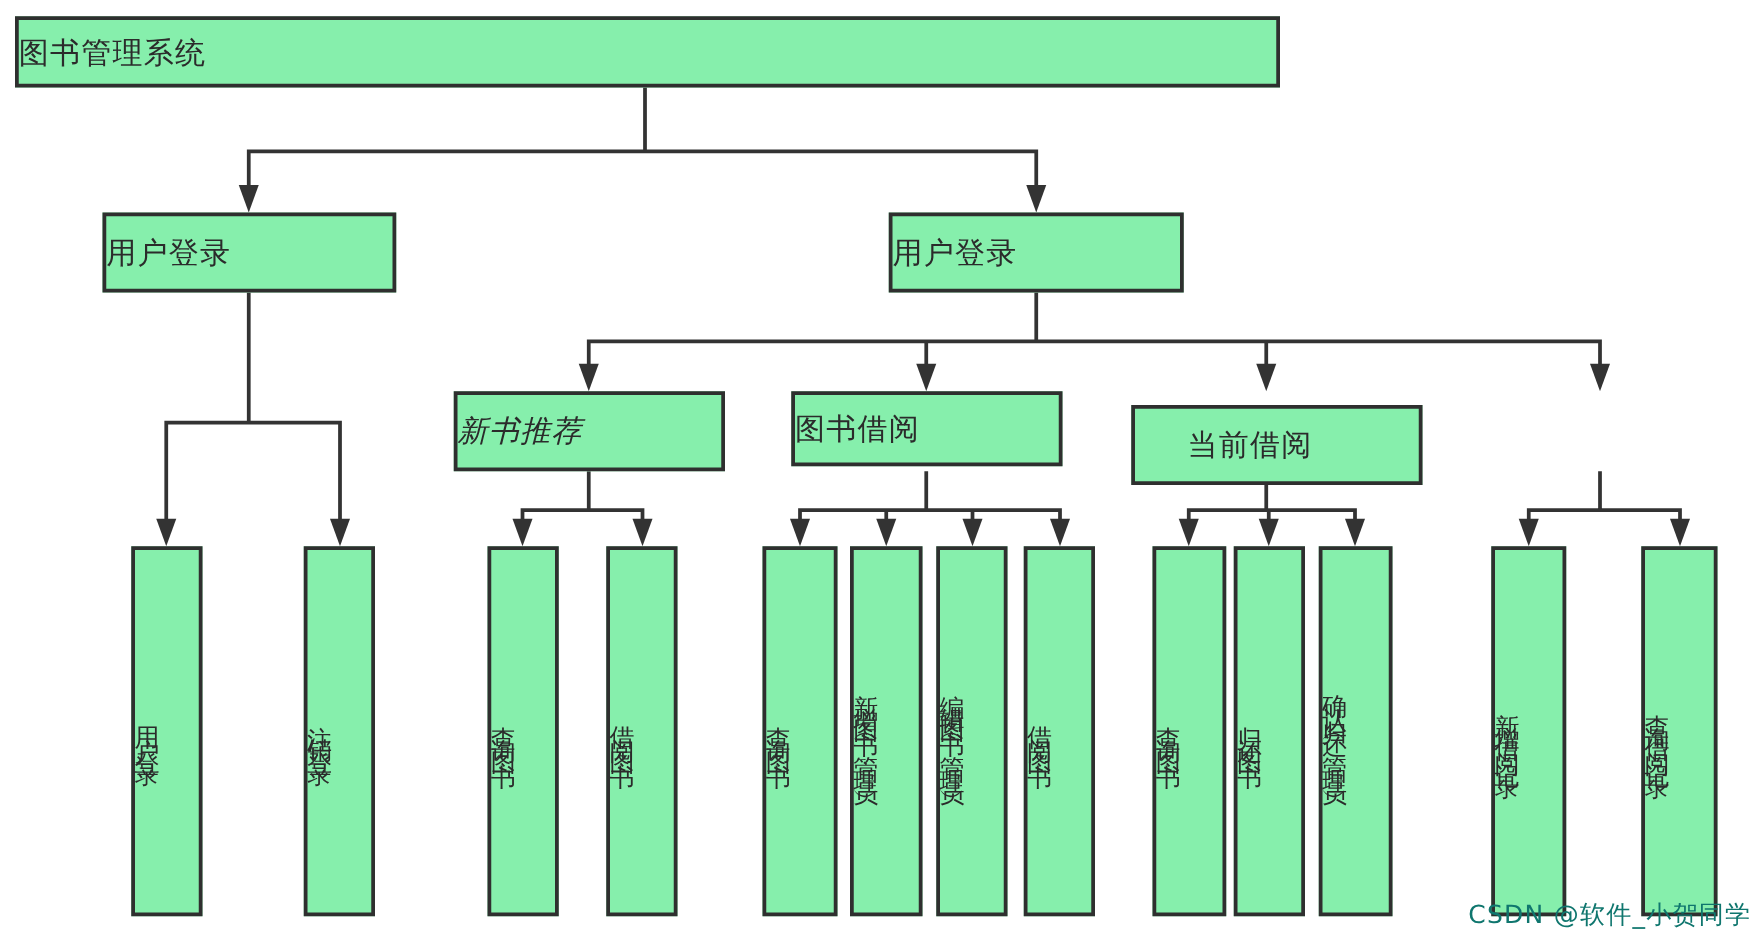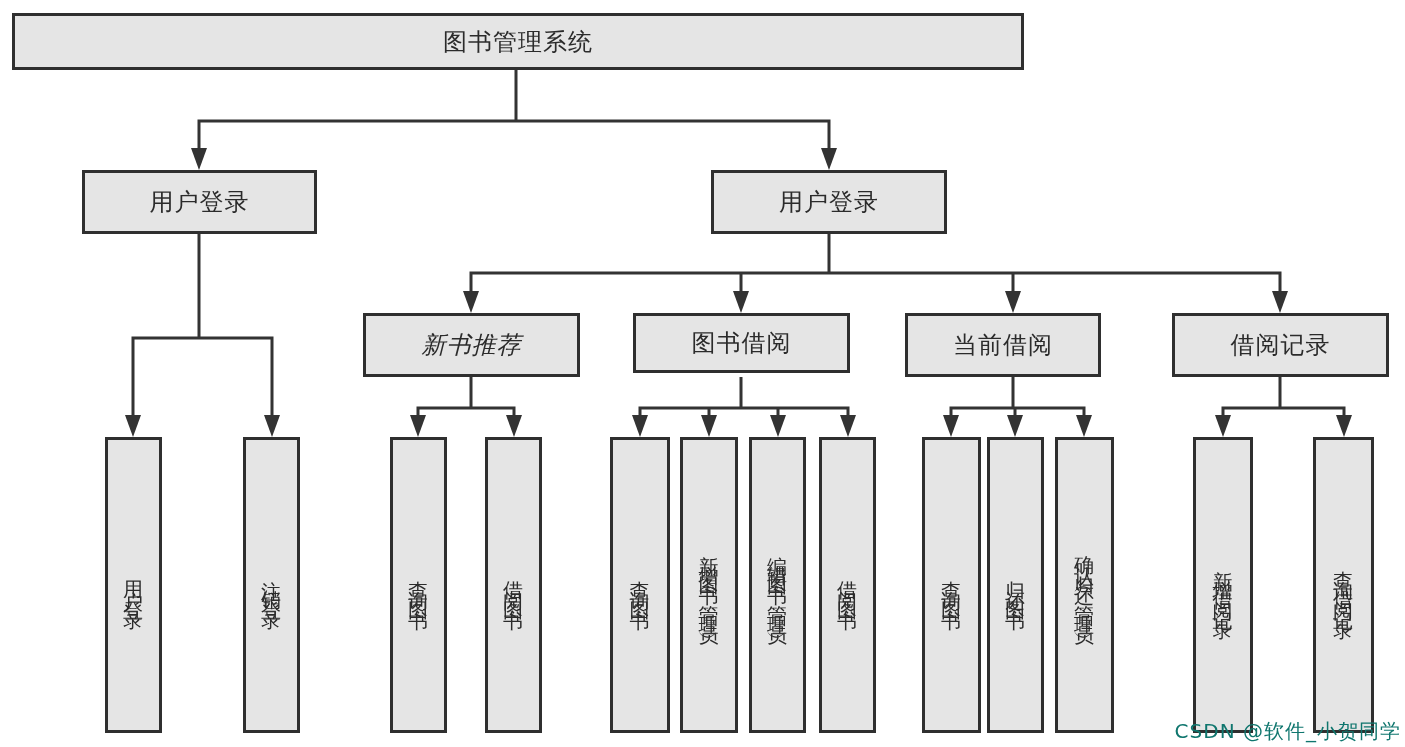--- a/index.html
+++ b/index.html
@@ -16,45 +16,45 @@
     left: 0; top: 0;
     width: 1405px; height: 747px;
     pointer-events: none;
   }
   .wires path { stroke: #333333; stroke-width: 3; fill: none; }
   .wires polygon { fill: #333333; stroke: none; }
   .node {
     position: absolute;
     box-sizing: border-box;
     border: 3px solid #2f2f2f;
-    background: #e5e5e5;
+    background: #86efac;
     display: flex;
     align-items: center;
-    justify-content: center;
+    justify-content: flex-start;
     color: #2b2b2b;
   }
   .node.h span {
     font-size: 24px;
     letter-spacing: 1px;
     white-space: nowrap;
   }
   .node.v span {
     writing-mode: vertical-rl;
     text-orientation: mixed;
     font-size: 20px;
     letter-spacing: 10px;
     line-height: 1;
   }
   
   .n-root           { left: 12px;   top: 13px;  width: 1012px; height: 57px; }
   .n-user-login     { left: 82px;   top: 170px; width: 235px;  height: 64px; }
   .n-book-mgmt      { left: 711px;  top: 170px; width: 236px;  height: 64px; }
   .n-new-book       { left: 363px;  top: 313px; width: 217px;  height: 64px; font-style: italic; }
   .n-book-borrow    { left: 633px;  top: 313px; width: 217px;  height: 60px; }
-  .n-current-borrow { left: 905px;  top: 313px; width: 196px;  height: 64px; }
+  .n-current-borrow { left: 905px;  top: 324px; width: 233px;  height: 64px; padding-left: 42px; }
   .n-borrow-records { left: 1172px; top: 313px; width: 217px;  height: 64px; }
   
   .n-l1  { left: 105px;  top: 437px; width: 57px; height: 296px; }
   .n-l2  { left: 243px;  top: 437px; width: 57px; height: 296px; }
   .n-l3  { left: 390px;  top: 437px; width: 57px; height: 296px; }
   .n-l4  { left: 485px;  top: 437px; width: 57px; height: 296px; }
   .n-l5  { left: 610px;  top: 437px; width: 60px; height: 296px; }
   .n-l6  { left: 680px;  top: 437px; width: 58px; height: 296px; }
   .n-l7  { left: 749px;  top: 437px; width: 57px; height: 296px; }
   .n-l8  { left: 819px;  top: 437px; width: 57px; height: 296px; }
@@ -142,23 +142,20 @@
 
   <div class="node h n-new-book">
     <span>新书推荐</span>
   </div>
   <div class="node h n-book-borrow">
     <span>图书借阅</span>
   </div>
   <div class="node h n-current-borrow">
     <span>当前借阅</span>
   </div>
-  <div class="node h n-borrow-records">
-    <span>借阅记录</span>
-  </div>
 
   <div class="node v n-l1">
     <span>用户登录</span>
   </div>
   <div class="node v n-l2">
     <span>注销登录</span>
   </div>
   <div class="node v n-l3">
     <span>查询图书</span>
   </div>

